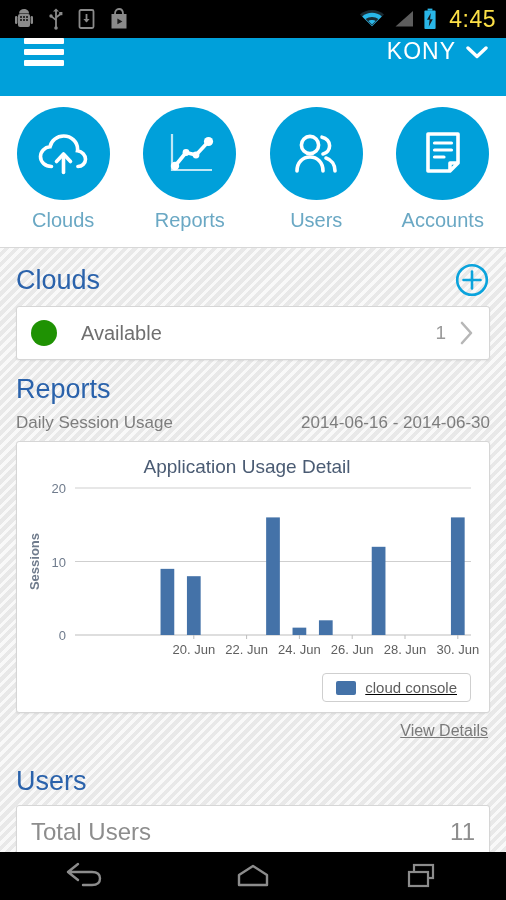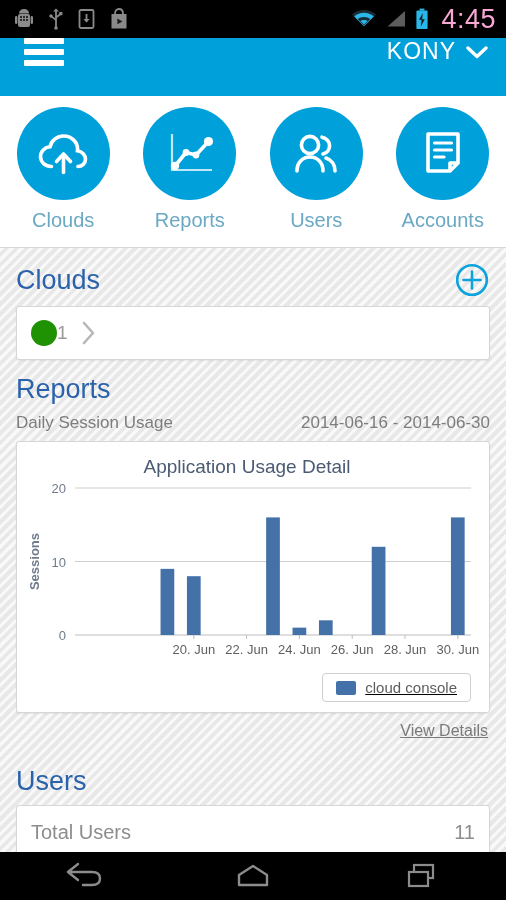--- a/index.html
+++ b/index.html
@@ -24,22 +24,22 @@
     width: 506px; height: 38px;
     background: #000000;
     display: flex; align-items: center;
     box-sizing: border-box;
     padding: 0 10px 0 14px;
   }
   #statusbar .left { display: flex; align-items: center; gap: 14px; flex: 1; }
   #statusbar .right { display: flex; align-items: center; gap: 8px; }
   .sb-ico { display: block; }
   #clock {
-    color: #f9a8d4;
-    font-size: 27px;
+    color: #fde047;
+    font-size: 23px;
     letter-spacing: 0.5px;
     margin-left: 4px;
     font-family: "Liberation Sans", sans-serif;
   }
 
   
   #appbar {
     position: absolute; top: 38px; left: 0;
     width: 506px; height: 58px;
     background: #00a0da;
@@ -128,21 +128,21 @@
 
   .viewdet-wrap { text-align: right; padding: 9px 18px 12px 0; }
   .viewdet {
     color: #7a7a7a; font-size: 16px;
     text-decoration: underline; cursor: pointer;
   }
 
   .users-card-row {
     display: flex; align-items: center;
     height: 52px; padding: 0 14px;
-    color: #8d8d8d; font-size: 20px; justify-content: space-between;
+    color: #8d8d8d; font-size: 24px; justify-content: space-between;
     cursor: pointer;
   }
 
   
   #navbar {
     position: absolute; bottom: 0; left: 0;
     width: 506px; height: 48px;
     background: #000000;
     display: flex; align-items: center; justify-content: space-around;
   }
@@ -278,20 +278,21 @@
     <div class="sec-head">
       <h2>Clouds</h2>
       <svg width="36" height="36" viewBox="0 0 36 36">
         <circle cx="18" cy="18" r="14.8" fill="none" stroke="#0aa3dc" stroke-width="2.6"></circle>
         <path d="M18 9.5 L18 26.5 M9.5 18 L26.5 18" stroke="#0aa3dc" stroke-width="2.6" stroke-linecap="round"></path>
       </svg>
     </div>
     <div class="card">
       <div class="cloud-row">
         <div class="dot"></div>
+        <div class="name">Available</div>
         <div class="count">1</div>
         <svg width="16" height="26" viewBox="0 0 16 26">
           <path d="M3 3 L12 13 L3 23" fill="none" stroke="#b7b7b7" stroke-width="2.6" stroke-linecap="round" stroke-linejoin="round"></path>
         </svg>
       </div>
     </div>
 
     <div class="sec-head">
       <h2>Reports</h2>
     </div>

